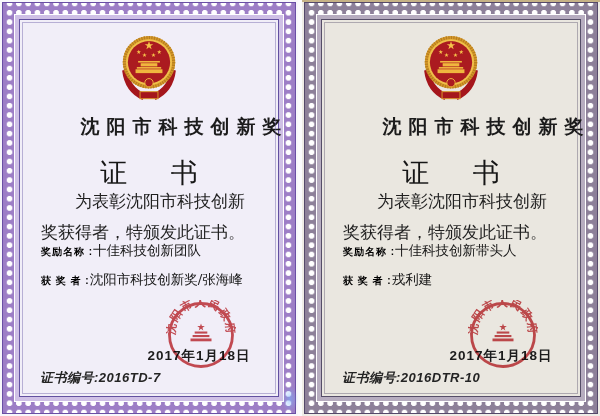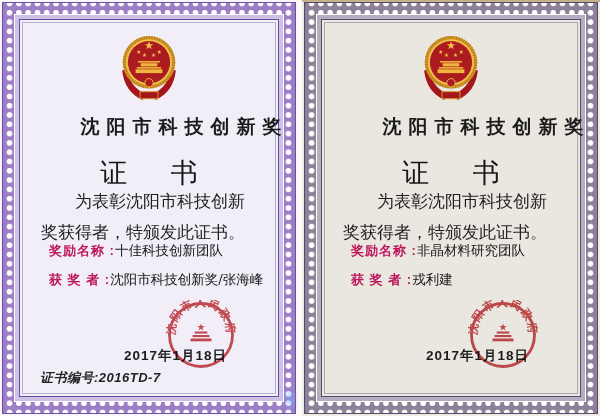--- a/index.html
+++ b/index.html
@@ -26,24 +26,24 @@
   .title{position:absolute;top:94px;left:0;width:100%;text-align:center;text-indent:7px;
     font-size:19px;font-weight:700;letter-spacing:7px;color:#1b1b1b;margin-left:32px;}
   .subtitle{position:absolute;top:119px;left:0;width:100%;text-align:center;text-indent:18px;
     font-size:27px;font-weight:400;letter-spacing:18px;color:#161616;margin-top:16px;}
 
   .body-text{position:absolute;top:166px;left:21px;width:220px;font-size:17px;line-height:1.85;
     color:#1f1f1f;text-indent:2em;font-family:"DejaVu Serif","Liberation Serif",serif;}
 
   .fields{position:absolute;top:222px;left:21px;width:228px;}
   .field-row{display:flex;align-items:baseline;margin-bottom:11px;white-space:nowrap;}
-  .field-label{font-size:13px;font-weight:700;color:#be185d;letter-spacing:1px;margin-left:8px;}
+  .field-label{font-size:10px;font-weight:700;color:#000000;letter-spacing:1px;}
   .field-value{font-size:13.5px;color:#161616;font-family:"DejaVu Serif","Liberation Serif",serif;}
 
-  .date{position:absolute;top:327px;left:104px;width:150px;font-size:13.5px;
+  .date{position:absolute;top:327px;left:104px;width:150px;text-align:center;font-size:13.5px;
     color:#1c1c1c;letter-spacing:1px;z-index:1;font-weight:600;}
   .seal{position:absolute;top:280px;left:146px;width:70px;height:70px;z-index:2;opacity:.82;
     mix-blend-mode:multiply;}
   .cert-no{position:absolute;top:349px;left:20px;font-size:13px;font-weight:700;color:#242424;
     letter-spacing:.5px;font-style:italic;}
 </style>
 </head>
 <body>
 
 <div class="stage">
@@ -151,21 +151,21 @@
             <circle cx="50" cy="79" r="6.5" fill="#ab1b20" stroke="#f0b63e" stroke-width="1.5"></circle>
           </svg>
 
           <div class="title">沈阳市科技创新奖</div>
           <div class="subtitle">证 书</div>
           <div class="body-text">为表彰沈阳市科技创新奖获得者，特颁发此证书。</div>
 
           <div class="fields">
             <div class="field-row">
               <span class="field-label">奖励名称 :</span>
-              <span class="field-value">非晶材料研究团队</span>
+              <span class="field-value">十佳科技创新带头人</span>
             </div>
             <div class="field-row">
               <span class="field-label">获 奖 者 :</span>
               <span class="field-value">戎利建</span>
             </div>
           </div>
 
           <div class="date">2017年1月18日</div>
 
           <svg class="seal" viewBox="0 0 100 100">
@@ -175,19 +175,22 @@
               <textPath href="#sealArcR" startOffset="50%" text-anchor="middle">沈阳市人民政府</textPath>
             </text>
             <g fill="#c1272d">
               <polygon points="0,-7 1.6,-2.2 6.7,-2.2 2.6,0.8 4.1,5.7 0,2.7 -4.1,5.7 -2.6,0.8 -6.7,-2.2 -1.6,-2.2" transform="translate(50,39) scale(0.8)"></polygon>
               <rect x="41" y="45" width="18" height="3"></rect>
               <rect x="38" y="50" width="24" height="3"></rect>
               <rect x="35" y="55" width="30" height="4"></rect>
             </g>
           </svg>
 
+          <div class="cert-no">
+            <span>证书编号:</span><span>2016DTR-10</span>
+          </div>
 
         </div>
       </div>
     </div>
   </div>
 
 </div>
 
 </body></html>

